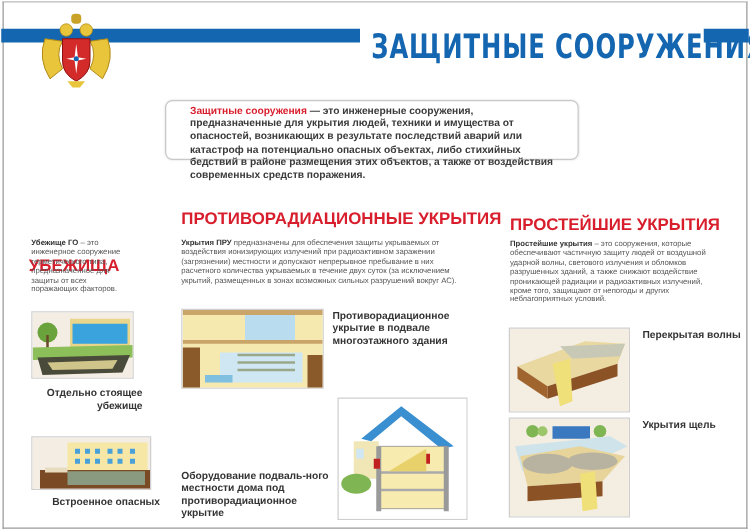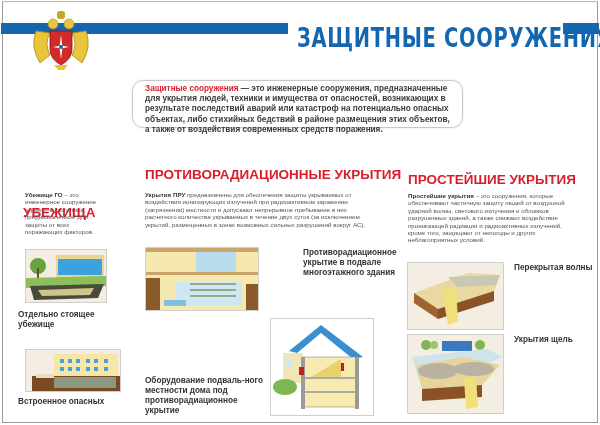--- a/index.html
+++ b/index.html
@@ -4,28 +4,28 @@
 <style>
   * { box-sizing: border-box; margin: 0; padding: 0; }
   html, body { width: 600px; height: 425px; overflow: hidden; background: #fff; }
   body { font-family: "Liberation Sans", sans-serif; color: #333; position: relative; }
   .frame { position: absolute; left: 2px; top: 1px; width: 596px; height: 422px; border: 1px solid #9a9a9a; border-top: 1px solid #bbb; }
   .blue-bar { position: absolute; top: 23px; height: 11px; background: #1466b0; }
   .bar-left { left: 1px; width: 287px; }
   .bar-right { left: 563px; width: 36px; }
   .title { position: absolute; left: 297px; top: 18px; width: 265px; height: 40px; color: #1466b0; font-family: "DejaVu Sans", sans-serif; font-weight: bold; font-size: 27px; letter-spacing: 1px; transform: scaleX(0.72); transform-origin: left center; white-space: nowrap; line-height: 40px; }
   .emblem { position: absolute; left: 26px; top: 9px; width: 70px; height: 62px; }
-  .intro { position: absolute; left: 132px; top: 80px; width: 331px; height: 48px; border: 1px solid #c8c8c8; border-radius: 11px; padding: 3px 8px 0 12px; font-size: 8.2px; line-height: 10.2px; font-weight: bold; color: #3a3a3a; box-shadow: 0 0 2px #ddd; }
+  .intro { position: absolute; left: 132px; top: 80px; width: 331px; height: 48px; border: 1px solid #c8c8c8; border-radius: 6px; padding: 3px 8px 0 19px; font-size: 8.2px; line-height: 10.2px; font-weight: bold; color: #3a3a3a; box-shadow: 0 0 2px #ddd; }
   .intro .hl { color: #d81e2c; }
   .sec-title { position: absolute; color: #d81e2c; font-weight: bold; font-size: 13.5px; white-space: nowrap; }
   .sec-text { position: absolute; font-size: 6.2px; line-height: 7.4px; color: #555; }
   .sec-text b { color: #333; }
   .img { position: absolute; border: 1px solid #cfcfcf; overflow: hidden; }
   .caption { position: absolute; font-size: 8.2px; line-height: 10px; font-weight: bold; color: #333; }
-  .caption.center { text-align: left; }
+  .caption.center { text-align: right; }
 </style>
 </head>
 <body>
 
 <div class="frame"></div>
 
 <div class="blue-bar bar-left"></div>
 <div class="blue-bar bar-right"></div>
 
 <div class="emblem">
@@ -103,21 +103,21 @@
     <rect x="0" y="0" width="114" height="4" fill="#c9a56a"></rect>
     <rect x="0" y="24" width="114" height="3" fill="#c9a56a"></rect>
     <rect x="50" y="4" width="40" height="20" fill="#b9dcef"></rect>
     <rect x="0" y="30" width="14" height="34" fill="#8b5a2b"></rect>
     <rect x="100" y="36" width="14" height="28" fill="#8b5a2b"></rect>
     <rect x="30" y="34" width="66" height="24" fill="#cfe7f3"></rect>
     <path d="M44 36 L90 36 M44 42 L90 42 M44 48 L90 48" stroke="#9aa88a" stroke-width="2"></path>
     <path d="M18 52 L40 52 L40 58 L18 58 Z" fill="#7fc0e0"></path>
   </svg>
 </div>
-<div class="caption" style="left:266px; top:248px; width:110px;margin-left:37px;">Противорадиационное укрытие в подвале многоэтажного здания</div>
+<div class="caption" style="left:266px; top:248px; width:110px;">Противорадиационное укрытие в подвале многоэтажного здания</div>
 
 <div class="caption" style="left:145px; top:376px; width:125px;">Оборудование подваль-ного местности дома под противорадиационное укрытие</div>
 <div class="img" style="left:270px; top:318px; width:104px; height:98px;">
   <svg width="104" height="98" viewBox="0 0 104 98">
     <rect width="104" height="98" fill="#fff"></rect>
     <path d="M18 32 L50 6 L92 38 L82 40 L50 14 L26 34 Z" fill="#3a8fd0"></path>
     <rect x="12" y="34" width="20" height="30" fill="#f0e6b6"></rect>
     <rect x="14" y="40" width="6" height="8" fill="#cfe7f3"></rect>
     <ellipse cx="14" cy="68" rx="12" ry="8" fill="#7fb552"></ellipse>
     <rect x="32" y="38" width="54" height="50" fill="#f7ebb0" stroke="#888" stroke-width="0.6"></rect>

